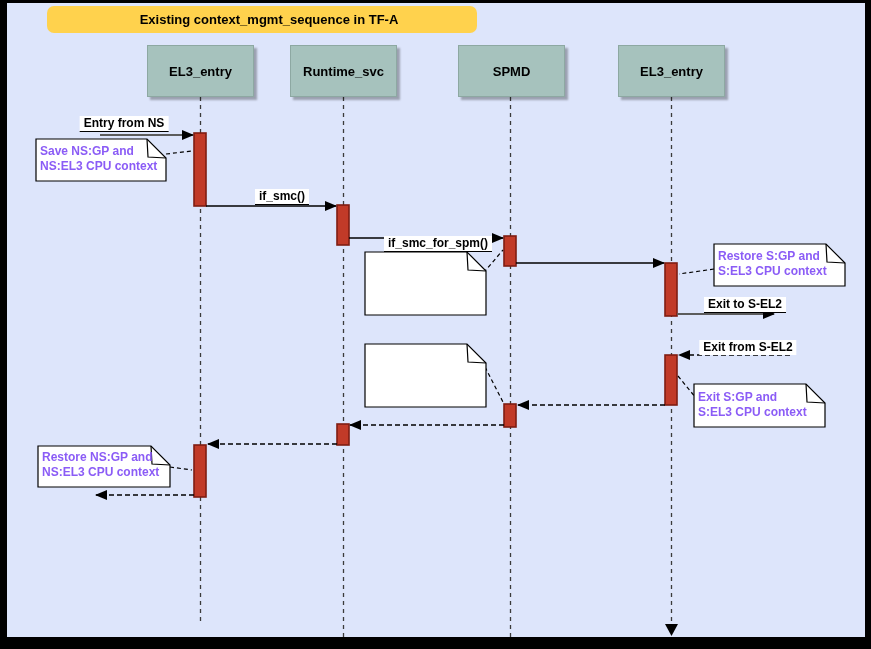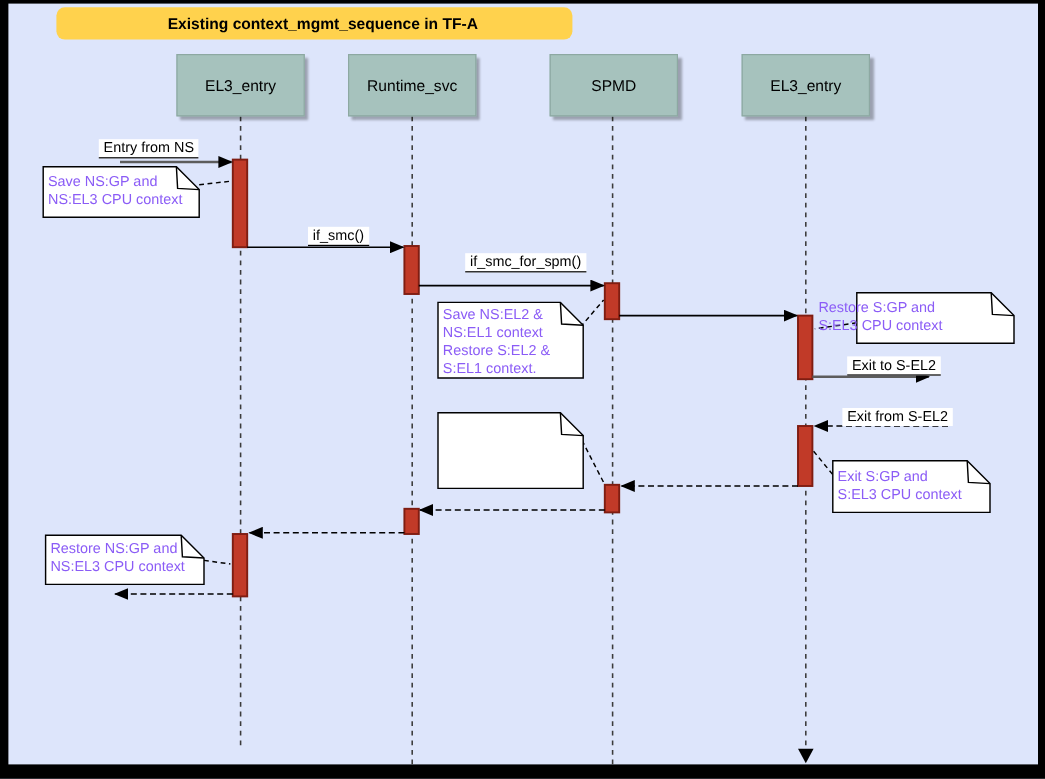--- a/index.html
+++ b/index.html
@@ -3,21 +3,21 @@
 <meta charset="utf-8">
 <style>
   html,body{margin:0;padding:0;}
   body{
     width:871px;height:649px;position:relative;overflow:hidden;
     background:var(--frame,#000);
     font-family:"Liberation Sans", sans-serif;
   }
   #diagram{position:absolute;left:0;top:0;}
   .overlay{position:absolute;left:0;top:0;width:871px;height:649px;pointer-events:none;}
-  .overlay > *{position:absolute;box-sizing:border-box;}
+  .overlay > *{position:absolute;box-sizing:border-box;font-weight:bold;}
 
   .title{
     left:47px;top:6px;width:430px;height:27px;
     background:var(--title-bg,#ffd24d);
     border-radius:7px;
     display:flex;align-items:center;justify-content:center;
     font-size:13px;font-weight:bold;color:#000;padding-left:14px;
   }
   .head{
     width:107px;height:52px;top:45px;
@@ -36,21 +36,21 @@
     padding:0 4px 1px 4px;white-space:nowrap;margin-left:12px;
   }
   .msg-label.underlined{border-bottom:1px solid #000;}
 
   .note-text{
     font-size:12px;line-height:15px;color:#8b5cf6;
     white-space:pre-line;
   }
   .nt1{left:40px;top:144px;width:124px;}
   .nt2{left:369px;top:255px;width:115px;}
-  .nt3{left:682px;top:249px;width:125px;}
+  .nt3{left:718px;top:249px;width:125px;}
   .nt4{left:369px;top:347px;width:115px;}
   .nt5{left:698px;top:390px;width:125px;}
   .nt6{left:42px;top:450px;width:126px;}
 
   
   .canvas-rect{fill:var(--canvas-bg,#dde5fb);}
   .lifeline{stroke:#3b3b3b;stroke-width:1.3;stroke-dasharray:4 4;fill:none;}
   .activation{fill:var(--activation-fill,#c13a28);stroke:var(--activation-border,#7f1d12);stroke-width:1.6;}
   .msg{stroke:var(--line,#000);stroke-width:1.3;fill:none;}
   .msg.external{stroke:var(--external-arrow,#5c5c5c);stroke-width:2;}
@@ -152,29 +152,25 @@
   </div>
   <div class="head h2">
     <span>Runtime_svc</span>
   </div>
   <div class="head h4">
     <span>EL3_entry</span>
   </div>
 
   <div class="msg-label underlined" style="left:112px;top:116px;">Entry from NS</div>
   <div class="msg-label underlined" style="left:270px;top:189px;">if_smc()</div>
-  <div class="msg-label underlined" style="left:426px;top:211px;">if_smc_for_spm()</div>
+  <div class="msg-label underlined" style="left:426px;top:236px;">if_smc_for_spm()</div>
   <div class="msg-label underlined" style="left:733px;top:297px;">Exit to S-EL2</div>
   <div class="msg-label" style="left:736px;top:340px;">Exit from S-EL2</div>
 
   <div class="note-text nt1">Save NS:GP and
 NS:EL3 CPU context</div>
-  <div class="note-text nt2">Save NS:EL2 &amp;
-NS:EL1 context
-Restore S:EL2 &amp;
-S:EL1 context.</div>
   <div class="note-text nt3">Restore S:GP and
 S:EL3 CPU context</div>
   <div class="note-text nt5">Exit S:GP and
 S:EL3 CPU context</div>
   <div class="note-text nt6">Restore NS:GP and
 NS:EL3 CPU context</div>
 </div>
 
 </body></html>

